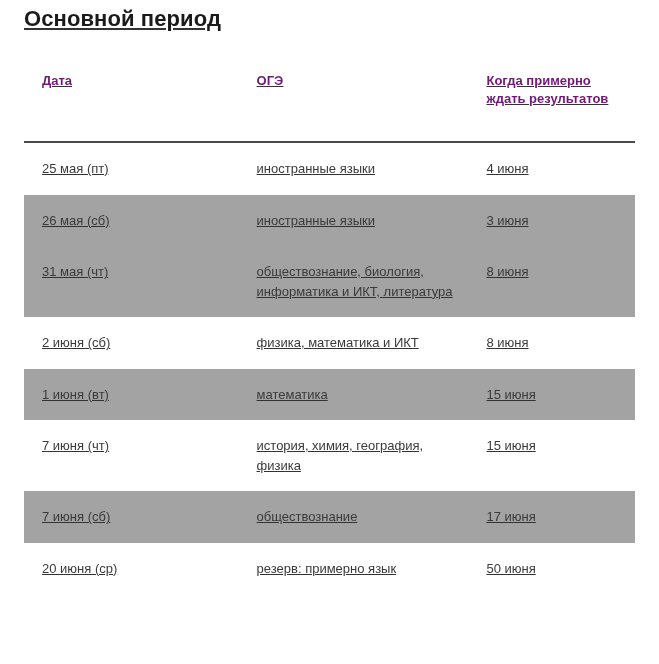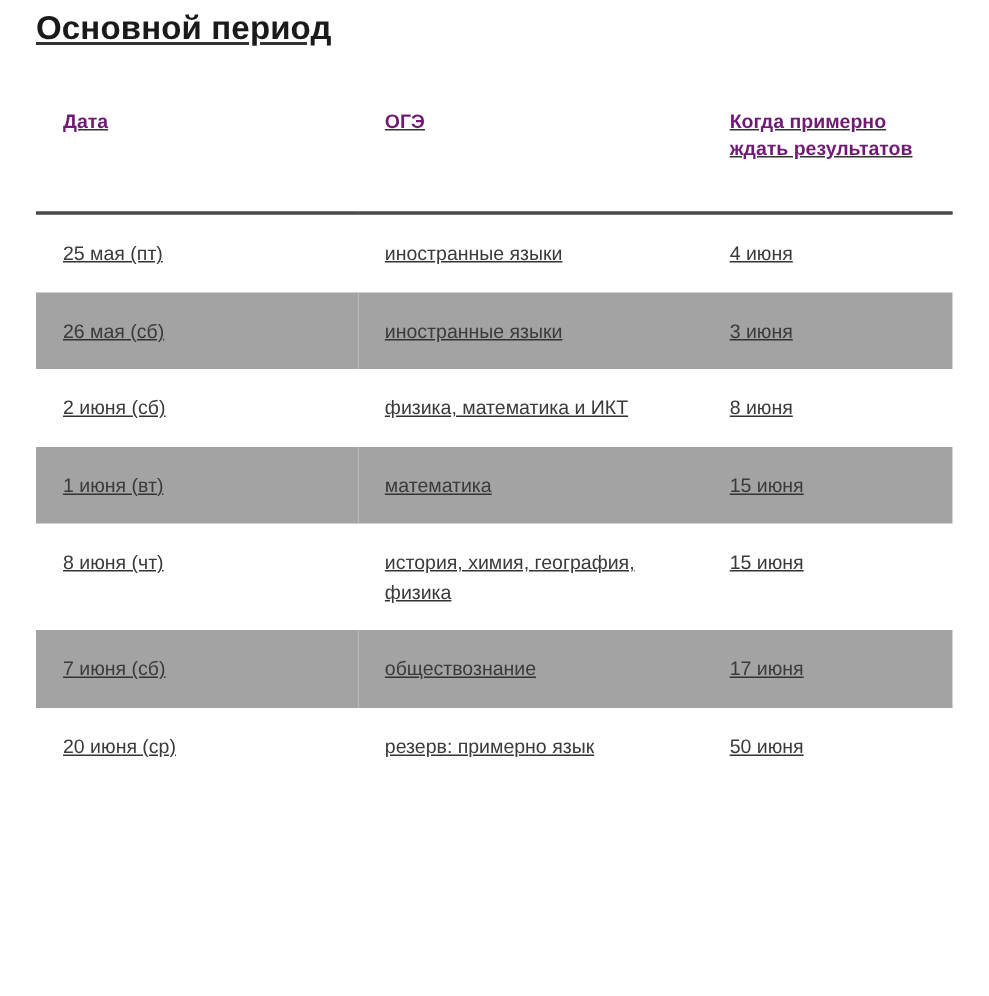--- a/index.html
+++ b/index.html
@@ -94,32 +94,37 @@
         <tr>
           <td>25 мая (пт)</td>
           <td>иностранные языки</td>
           <td>4 июня</td>
         </tr>
         <tr class="alt">
           <td>26 мая (сб)</td>
           <td>иностранные языки</td>
           <td>3 июня</td>
         </tr>
+        <tr class="alt">
+          <td>31 мая (чт)</td>
+          <td>обществознание, биология, информатика и ИКТ, литература</td>
+          <td>8 июня</td>
+        </tr>
         <tr>
           <td>2 июня (сб)</td>
           <td>физика, математика и ИКТ</td>
           <td>8 июня</td>
         </tr>
         <tr class="alt">
           <td>1 июня (вт)</td>
           <td>математика</td>
           <td>15 июня</td>
         </tr>
         <tr>
-          <td>8 июня (чт)</td>
+          <td>7 июня (чт)</td>
           <td>история, химия, география, физика</td>
           <td>15 июня</td>
         </tr>
         <tr class="alt">
           <td>7 июня (сб)</td>
           <td>обществознание</td>
           <td>17 июня</td>
         </tr>
         <tr>
           <td>20 июня (ср)</td>

